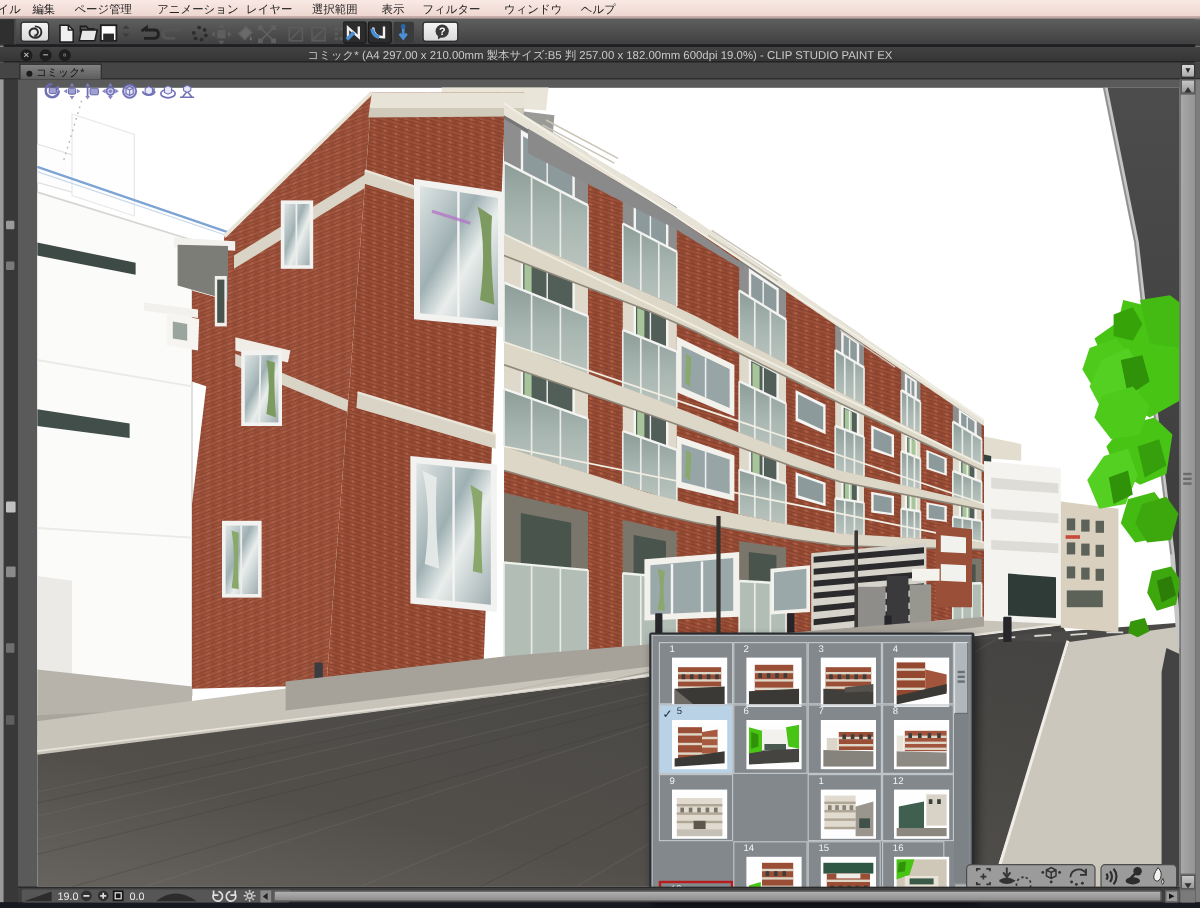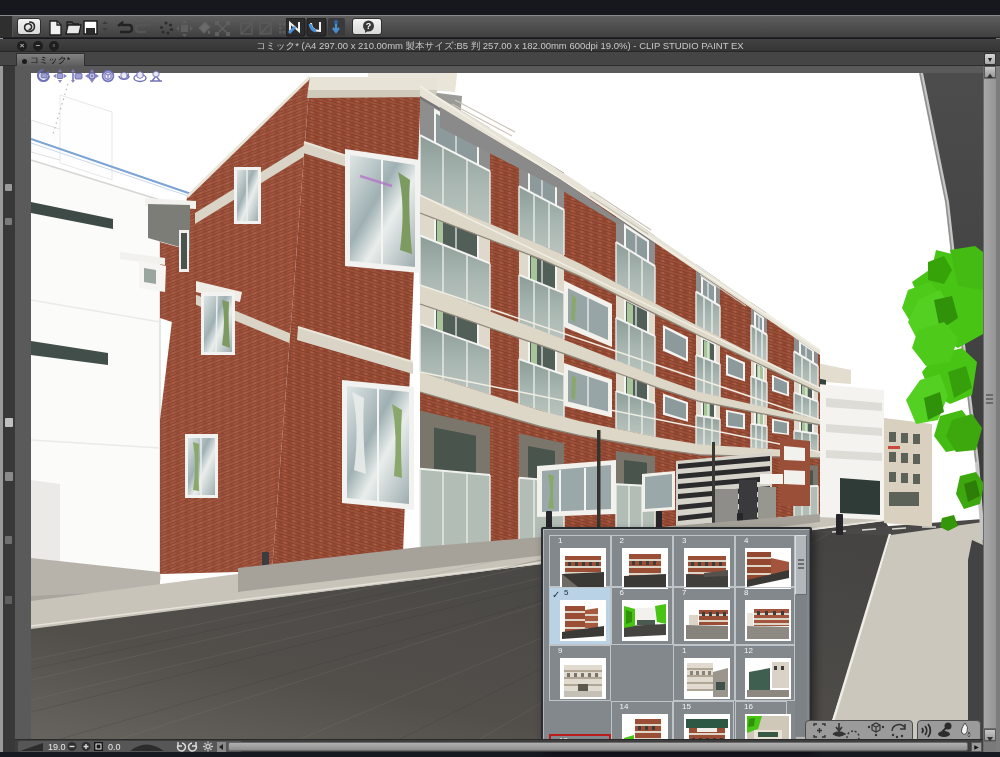--- a/index.html
+++ b/index.html
@@ -582,20 +582,32 @@
         <rect x="5" y="530" width="7" height="8" rx="1" fill="#5f5f5f"></rect>
       </g>
     </svg>
   </div>
   <div class="abs" id="leftedge"></div>
   <div class="abs" id="rightedge"></div>
   <div class="abs" id="desktop">
     
   </div>
 
+  <div class="abs" id="menubar">
+    <span style="left:-2px">イル</span>
+    <span style="left:27px">編集</span>
+    <span style="left:62px">ページ管理</span>
+    <span style="left:131px">アニメーション</span>
+    <span style="left:205px">レイヤー</span>
+    <span style="left:260px">選択範囲</span>
+    <span style="left:318px">表示</span>
+    <span style="left:352px">フィルター</span>
+    <span style="left:420px">ウィンドウ</span>
+    <span style="left:484px">ヘルプ</span>
+  </div>
 
   <div class="abs" id="toolbar">
     <div class="ledge"></div>
     <div class="tbtn" style="left:17px"></div>
     <svg class="abs" style="left:21px;top:4px" width="16" height="14" viewBox="0 0 16 14">
       <path d="M8 2 C11.5 2 13.5 4 13.5 6.6 C13.5 9.5 11 11.5 8.2 11.5 C5.2 11.5 3.4 9.4 3.6 7 C3.8 4.8 5.6 3.6 7.6 3.8 C9.6 4 10.8 5.6 10.6 7.3 C10.4 8.8 9 9.8 7.6 9.6" stroke="#2a2a2a" stroke-width="1.6" fill="none"></path>
     </svg>
     <svg class="abs" style="left:46px;top:3px" width="300" height="18" viewBox="0 0 300 18">
 
       <g transform="translate(2,0)">

